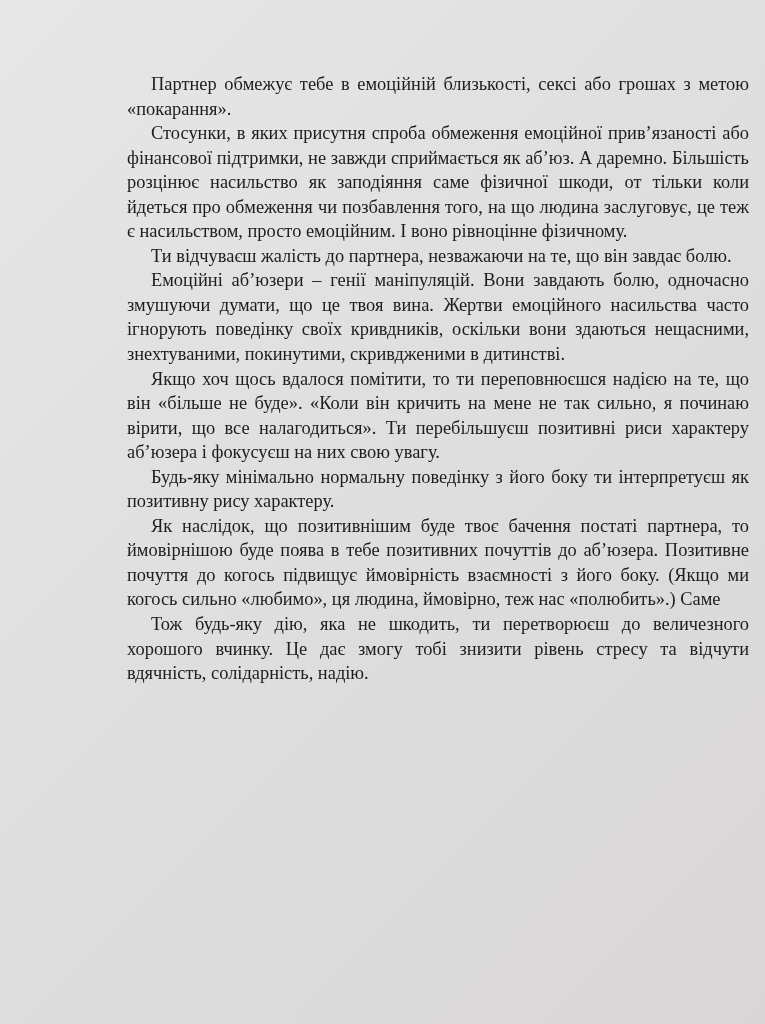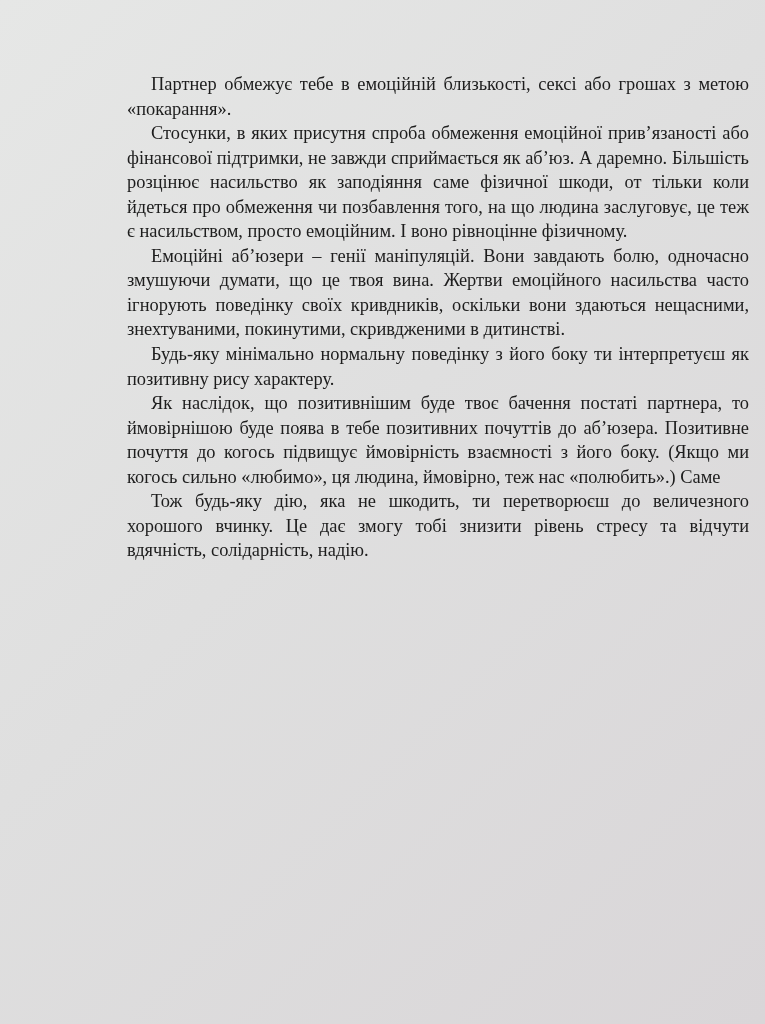--- a/index.html
+++ b/index.html
@@ -46,19 +46,21 @@
       padding-left: 36px;
     }
   </style>
 </head>
 <body>
 
 <div class="page">
   <div class="text-block">
     <p>Партнер обмежує тебе в емоційній близькості, сексі або грошах з метою «покарання».</p>
     <p>Стосунки, в яких присутня спроба обмеження емоційної прив’язаності або фінансової підтримки, не завжди сприймається як аб’юз. А даремно. Більшість розцінює насильство як заподіяння саме фізичної шкоди, от тільки коли йдеться про обмеження чи позбавлення того, на що людина заслуговує, це теж є насильством, просто емоційним. І воно рівноцінне фізичному.</p>
+    <p>Ти відчуваєш жалість до партнера, незважаючи на те, що він завдає болю.</p>
     <p>Емоційні аб’юзери – генії маніпуляцій. Вони завдають болю, одночасно змушуючи думати, що це твоя вина. Жертви емоційного насильства часто ігнорують поведінку своїх кривдників, оскільки вони здаються нещасними, знехтуваними, покинутими, скривдженими в дитинстві.</p>
+    <p>Якщо хоч щось вдалося помітити, то ти переповнюєшся надією на те, що він «більше не буде». «Коли він кричить на мене не так сильно, я починаю вірити, що все налагодиться». Ти перебільшуєш позитивні риси характеру аб’юзера і фокусуєш на них свою увагу.</p>
     <p>Будь-яку мінімально нормальну поведінку з його боку ти інтерпретуєш як позитивну рису характеру.</p>
     <p>Як наслідок, що позитивнішим буде твоє бачення постаті партнера, то ймовірнішою буде поява в тебе позитивних почуттів до аб’юзера. Позитивне почуття до когось підвищує ймовірність взаємності з його боку. (Якщо ми когось сильно «любимо», ця людина, ймовірно, теж нас «полюбить».) Саме</p>
     <p>Тож будь-яку дію, яка не шкодить, ти перетворюєш до величезного хорошого вчинку. Це дає змогу тобі знизити рівень стресу та відчути вдячність, солідарність, надію.</p>
   </div>
   <div class="page-number">15</div>
 </div>
 
 </body></html>

